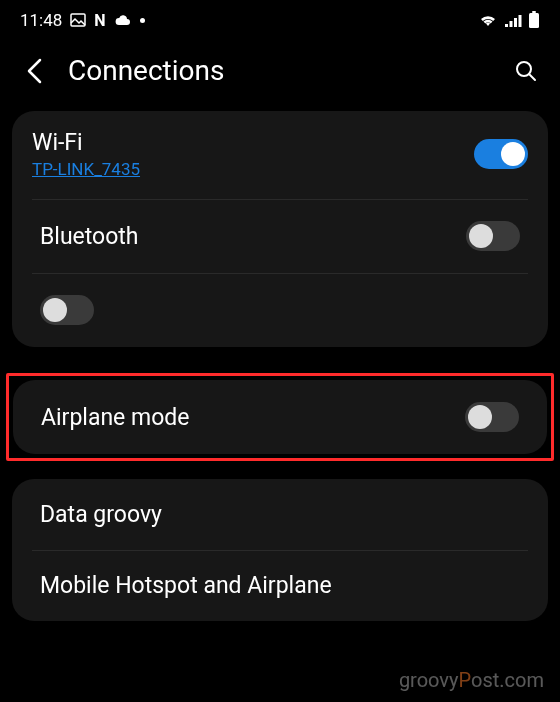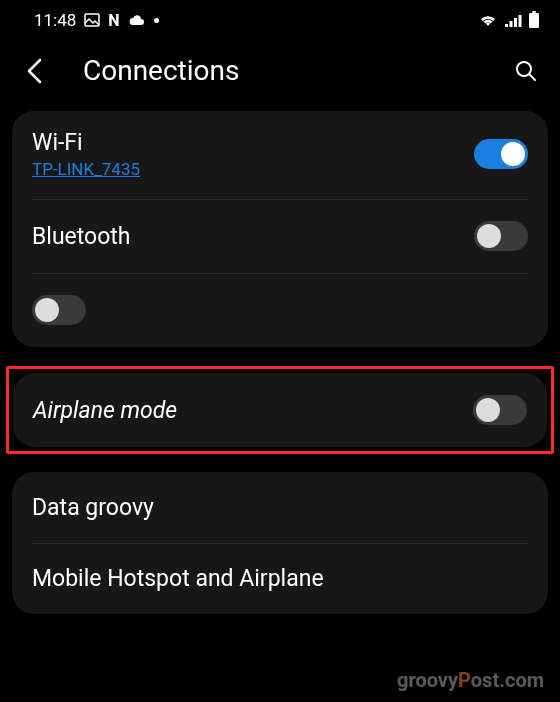--- a/index.html
+++ b/index.html
@@ -13,21 +13,21 @@
       background: #000;
       font-family: -apple-system, BlinkMacSystemFont, "Segoe UI", Roboto, sans-serif;
       color: #fff;
       overflow: hidden;
       position: relative;
     }
     .statusbar {
       display: flex;
       justify-content: space-between;
       align-items: center;
-      padding: 8px 20px 4px 34px;
+      padding: 8px 20px 4px 20px;
       height: 36px;
       font-size: 17px;
       font-weight: 400;
     }
     .statusbar-left {
       display: flex;
       align-items: center;
       gap: 8px;
     }
     .statusbar-right {
@@ -36,21 +36,21 @@
       gap: 6px;
     }
     .statusbar .icon-small {
       display: inline-flex;
       align-items: center;
     }
     .header {
       display: flex;
       align-items: center;
       padding: 18px 20px 24px 20px;
-      gap: 35px;
+      gap: 20px;
     }
     .back-arrow {
       width: 28px;
       height: 28px;
       display: flex;
       align-items: center;
       justify-content: center;
       cursor: pointer;
     }
     .header-title {
@@ -62,26 +62,26 @@
       width: 28px;
       height: 28px;
       display: flex;
       align-items: center;
       justify-content: center;
       cursor: pointer;
     }
     .card {
       background: #171717;
       border-radius: 22px;
-      margin: 0 12px 19px 12px;
+      margin: 0 12px 26px 12px;
     }
     .row {
       display: flex;
       align-items: center;
-      padding: 22px 20px;
+      padding: 22px 28px;
       position: relative;
       cursor: pointer;
     }
     .row.tall {
       padding: 18px 20px 20px 20px;
     }
     .row + .row::before {
       content: "";
       position: absolute;
       top: 0;
@@ -132,32 +132,31 @@
     }
     .toggle.off .knob {
       left: 3px;
       background: #ddd;
     }
     .highlight {
       border: 3px solid #ff2b2b;
       border-radius: 2px;
       margin: 0 6px 18px 6px;
       padding: 4px;
-      font-style: italic;
     }
     .highlight .card {
       margin: 0;
     }
     .watermark {
       position: absolute;
       bottom: 10px;
       right: 16px;
       font-size: 20px;
       color: rgba(255,255,255,0.35);
-      font-weight: 700;
+      font-weight: 400;
       pointer-events: none;
     }
     .watermark .accent {
       color: rgba(233,114,40,0.55);
     }
     .dot {
       width: 5px;
       height: 5px;
       border-radius: 50%;
       background: #fff;

